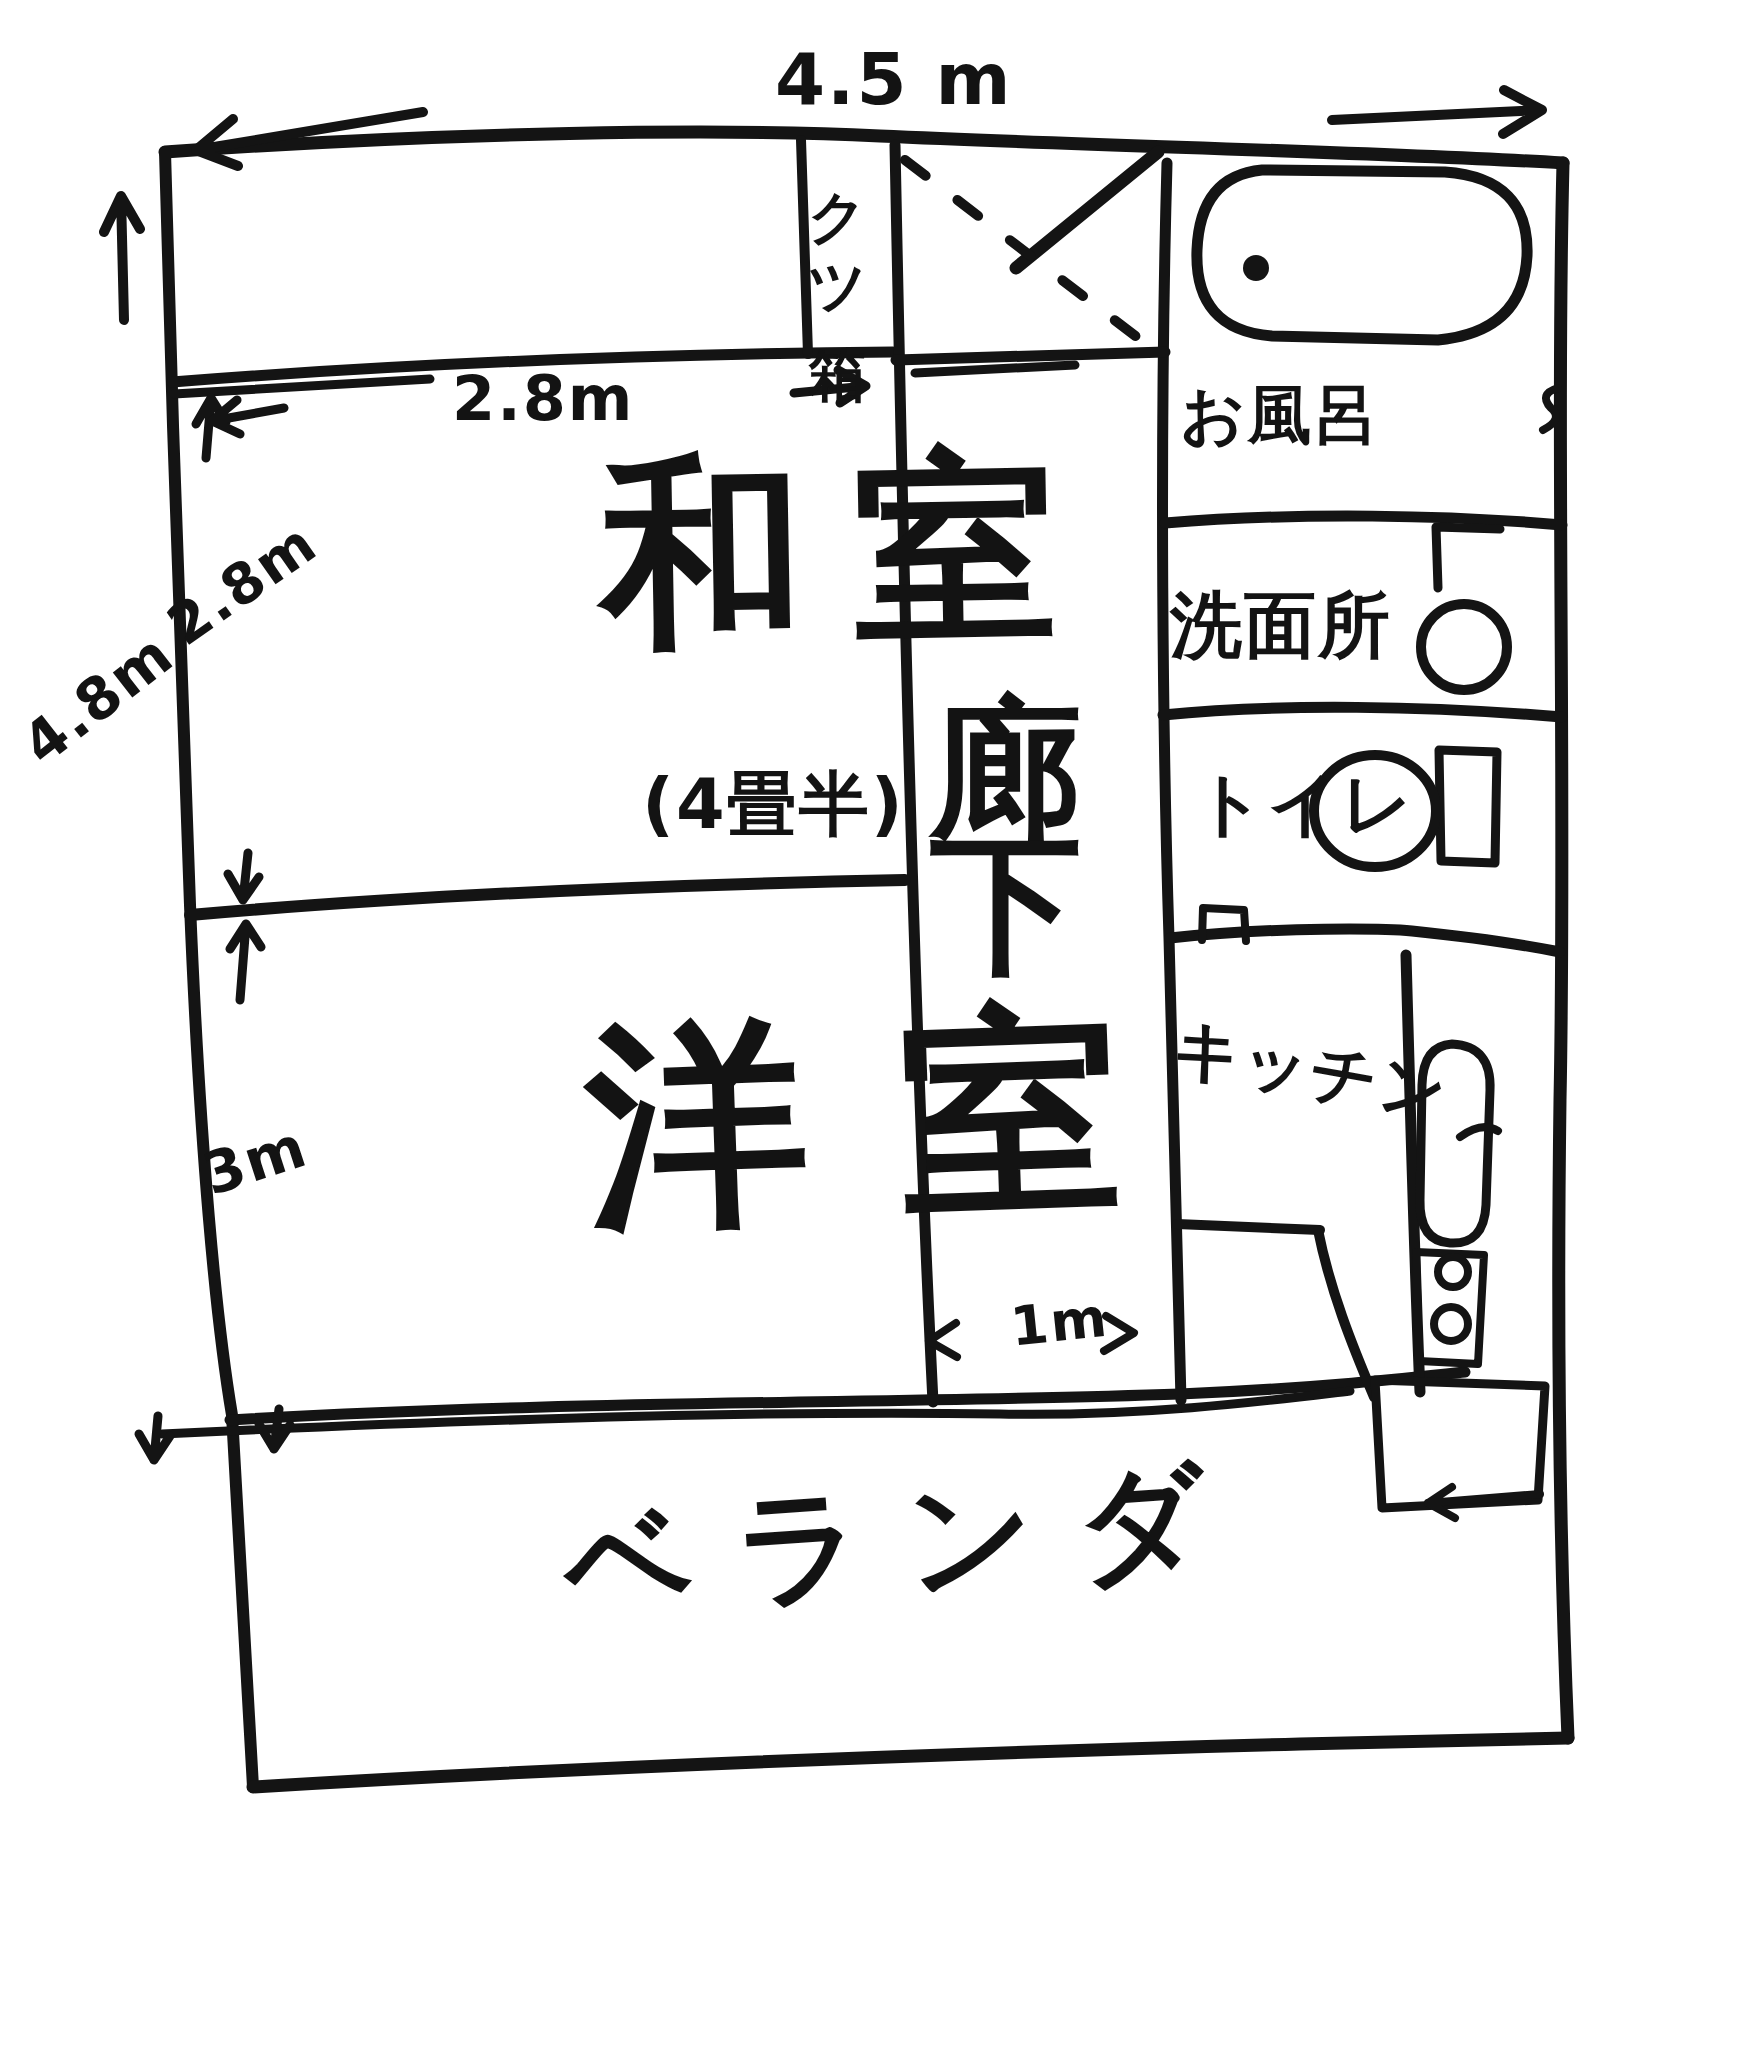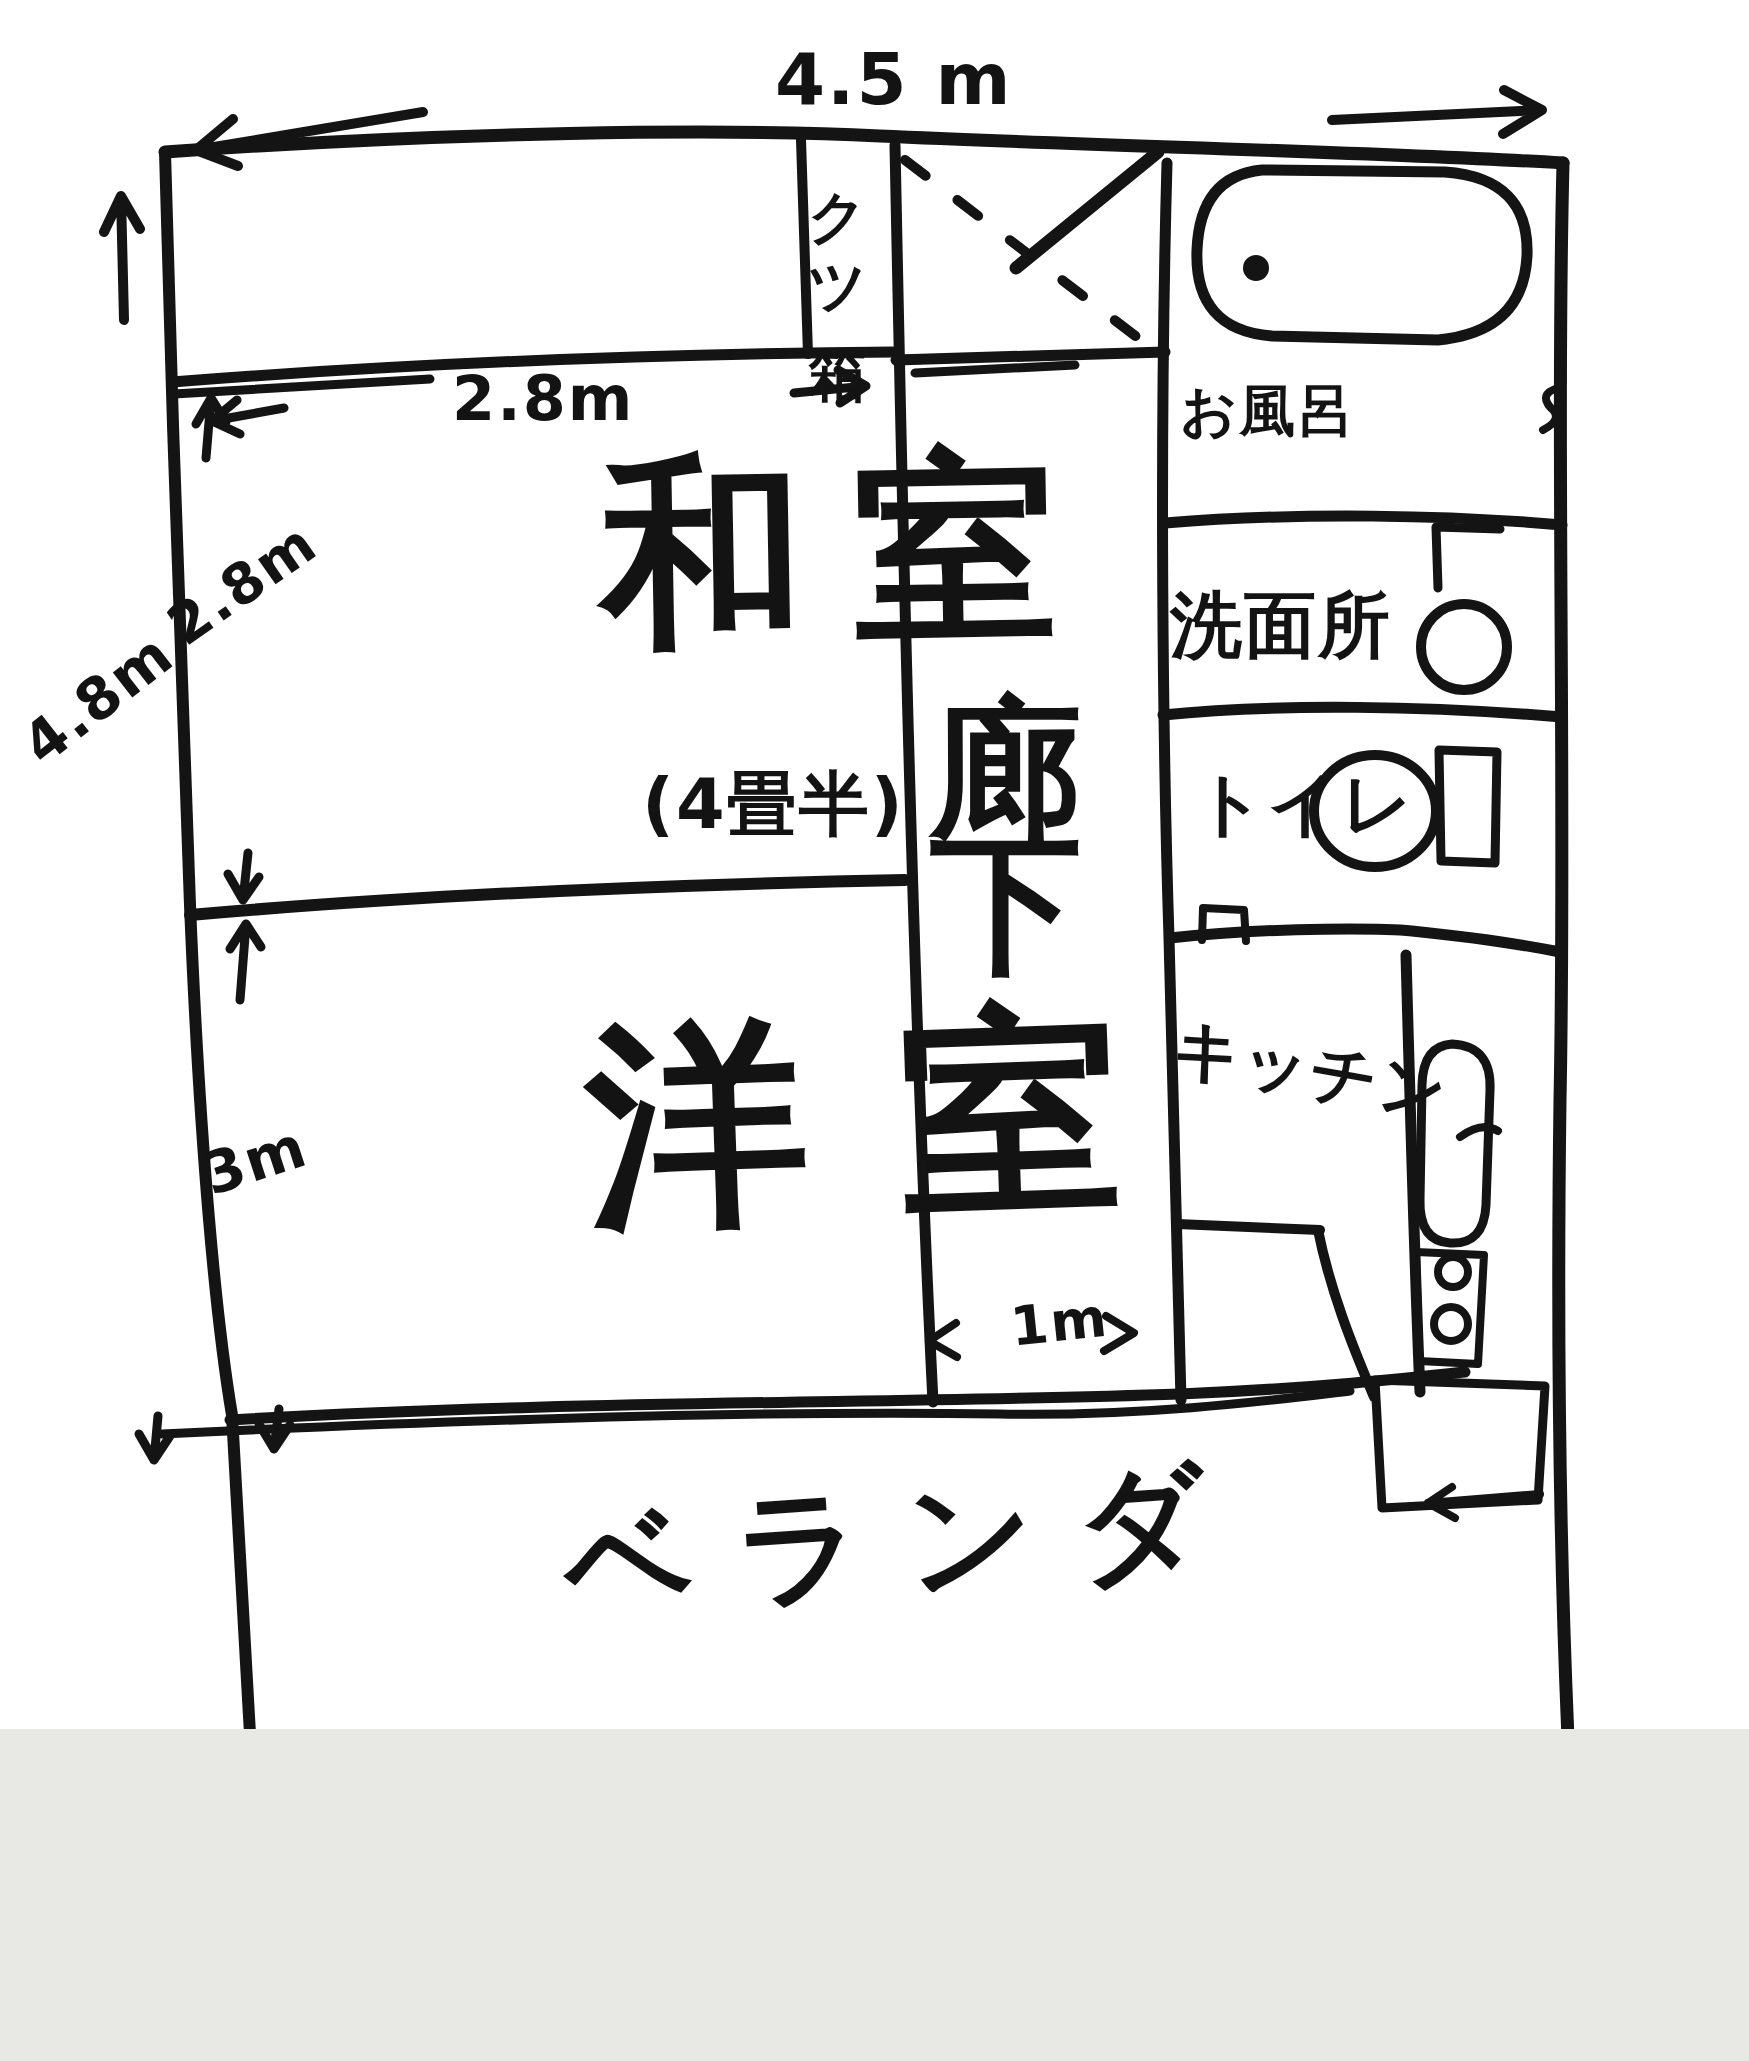--- a/index.html
+++ b/index.html
@@ -1,18 +1,18 @@
 <!DOCTYPE html>
 <html lang="ja"><head>
 <meta charset="utf-8">
 <style>
   html,body{margin:0;padding:0;background:#e8e8e4;}
   .page{
     position:relative;
-    width:1749px;height:1729px;
+    width:1749px;height:2061px;
     background:#ffffff;
     overflow:hidden;
     font-family:"DejaVu Sans",sans-serif;
     color:#121212;
   }
   .lineart{position:absolute;left:0;top:0;}
   .lbl{
     position:absolute;
     white-space:nowrap;
     font-weight:700;
@@ -109,21 +109,21 @@
   <div class="lbl dim" style="left:158px;top:608px;font-size:56px;transform:rotate(-35deg);">2.8m</div>
 
   <div class="lbl dim" style="left:12px;top:728px;font-size:58px;transform:rotate(-38deg);">4.8m</div>
 
   <div class="lbl" style="left:598px;top:448px;font-size:205px;letter-spacing:48px;transform:rotate(-1deg);">和室</div>
 
   <div class="lbl" style="left:642px;top:768px;font-size:70px;text-align:right;">(4畳半)</div>
 
   <div class="lbl vtext" style="left:928px;top:560px;font-size:152px;letter-spacing:165px;">廊下</div>
 
-  <div class="lbl" style="left:1180px;top:382px;font-size:56px;">お風呂</div>
+  <div class="lbl" style="left:1180px;top:382px;font-size:64px;">お風呂</div>
 
   <div class="lbl" style="left:1170px;top:588px;font-size:72px;">洗面所</div>
 
   <div class="lbl" style="left:1194px;top:768px;font-size:70px;">トイレ</div>
 
   <div class="lbl" style="left:1180px;top:1012px;font-size:66px;transform:rotate(10deg);">キッチン</div>
 
   <div class="lbl" style="left:582px;top:1012px;font-size:222px;letter-spacing:92px;transform:rotate(-2deg);">洋室</div>
 
   <div class="lbl dim" style="left:196px;top:1148px;font-size:58px;transform:rotate(-18deg);">3m</div>

